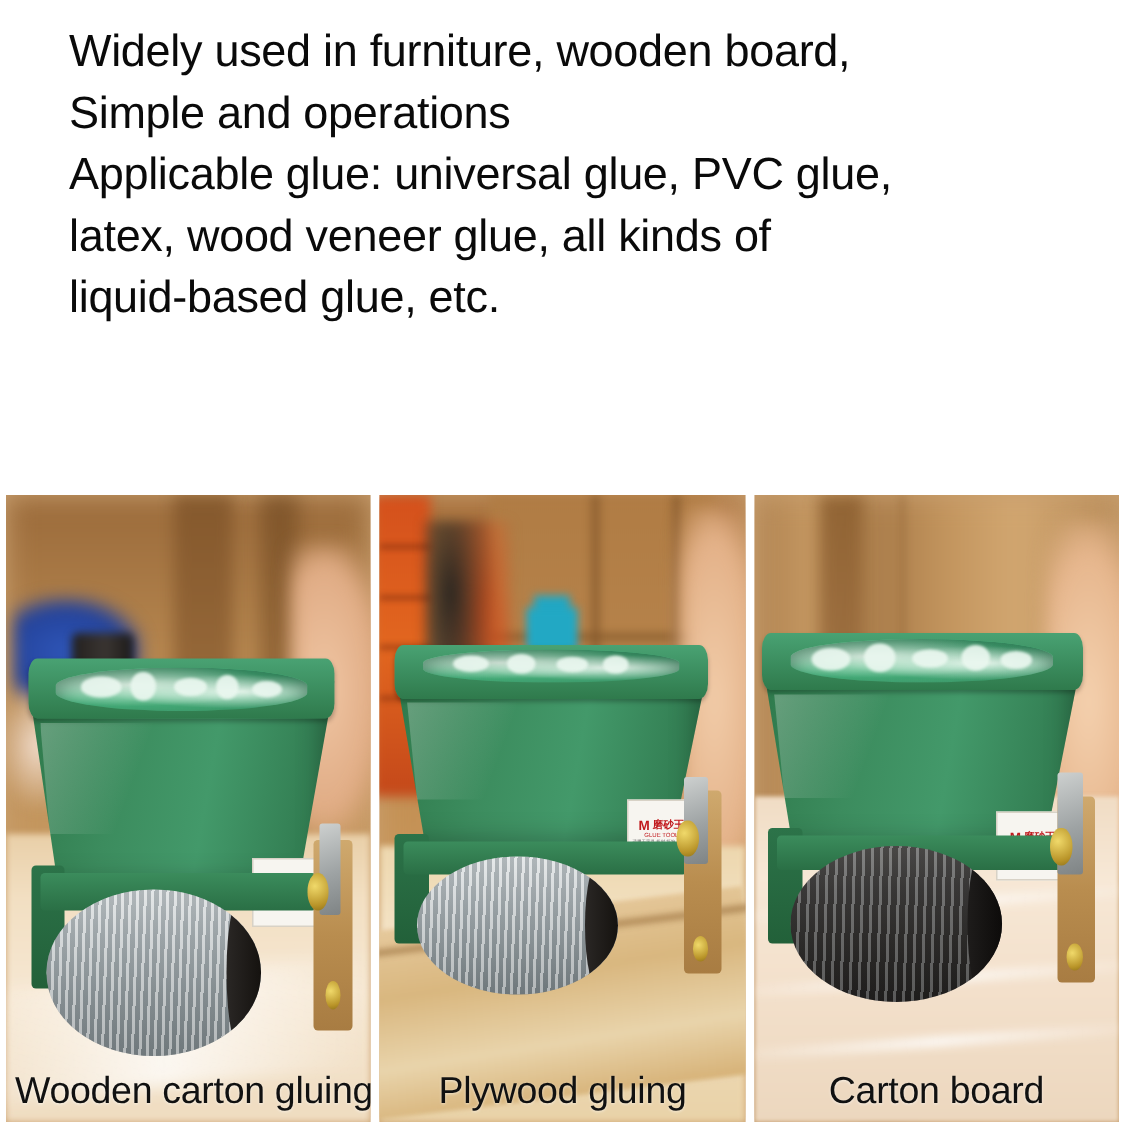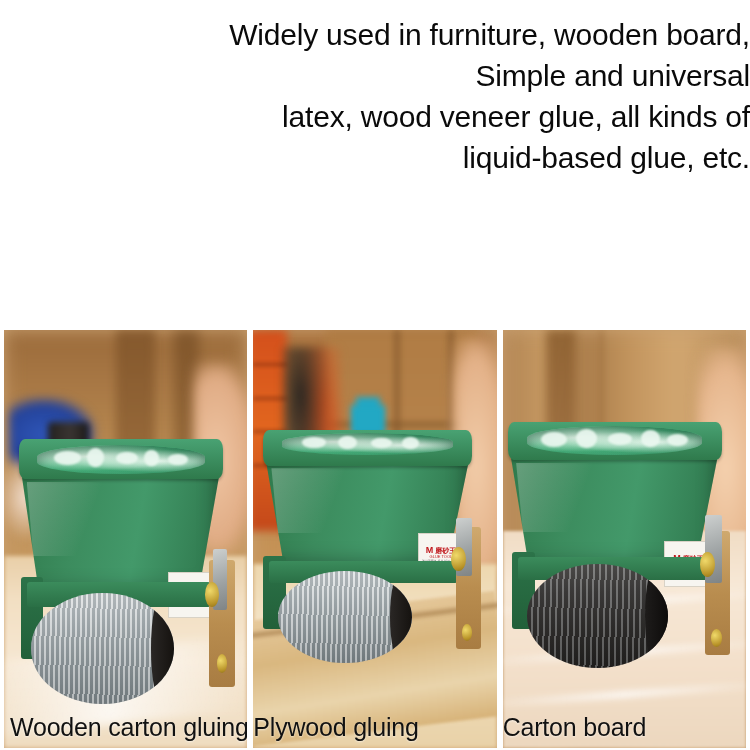--- a/index.html
+++ b/index.html
@@ -16,21 +16,20 @@
   .features {
     position:absolute; left:0; top:0; width:750px; height:330px;
     padding:14px 0 0 46px;
   }
   .feature-line {
     font-size:30px;
     line-height:41px;
     color:#0a0a0a;
     letter-spacing:-0.2px;
     white-space:nowrap;
-    text-align:right;
   }
 
   
   .photo-strip {
     position:absolute; left:0; top:330px; width:750px; height:420px;
     display:flex; gap:6px; padding:0 4px;
   }
   .panel {
     position:relative; flex:1 1 0; height:418px; overflow:hidden;
     background:#c9a070;
@@ -267,34 +266,36 @@
     border-radius:2px;
   }
   .screw {
     position:absolute; background:radial-gradient(circle at 35% 35%, #f0d96a, #b89328 70%, #8d7019);
     border-radius:50%;
   }
 
   
   .caption {
     position:absolute; left:0; bottom:6px; width:100%;
+    text-align:center;
     font-size:25px; color:#111; letter-spacing:-.2px;
     text-shadow:0 1px 2px rgba(255,255,255,.55);
     white-space:nowrap;
   }
   .caption.left { text-align:left; padding-left:6px; }
 </style>
 </head>
 <body>
 
 <div class="page">
 
   <div class="features">
     <div class="feature-line">Widely used in furniture, wooden board,</div>
-    <div class="feature-line">Simple and universal</div>
+    <div class="feature-line">Simple and operations</div>
+    <div class="feature-line">Applicable glue: universal glue, PVC glue,</div>
     <div class="feature-line">latex, wood veneer glue, all kinds of</div>
     <div class="feature-line">liquid-based glue, etc.</div>
   </div>
 
   <div class="photo-strip">
 
     <div class="panel">
       <div class="bg p1-wall blur-hard"></div>
       <div class="p1-plank"></div>
       <div class="p1-plank2"></div>

